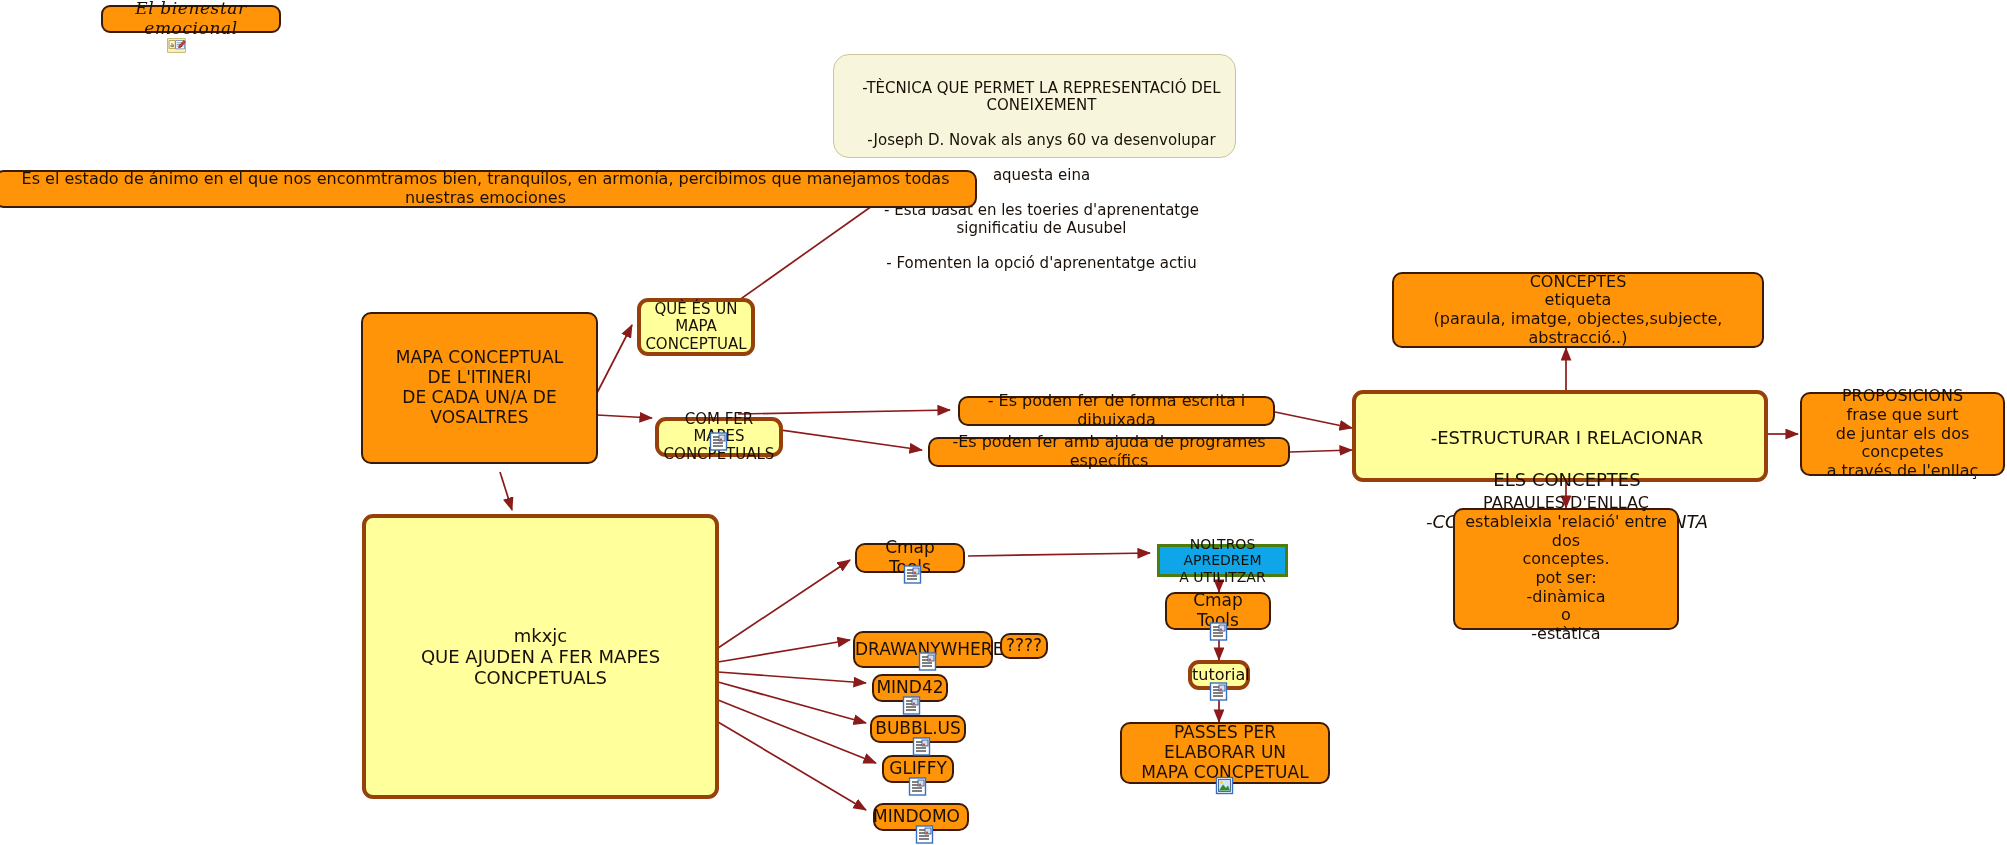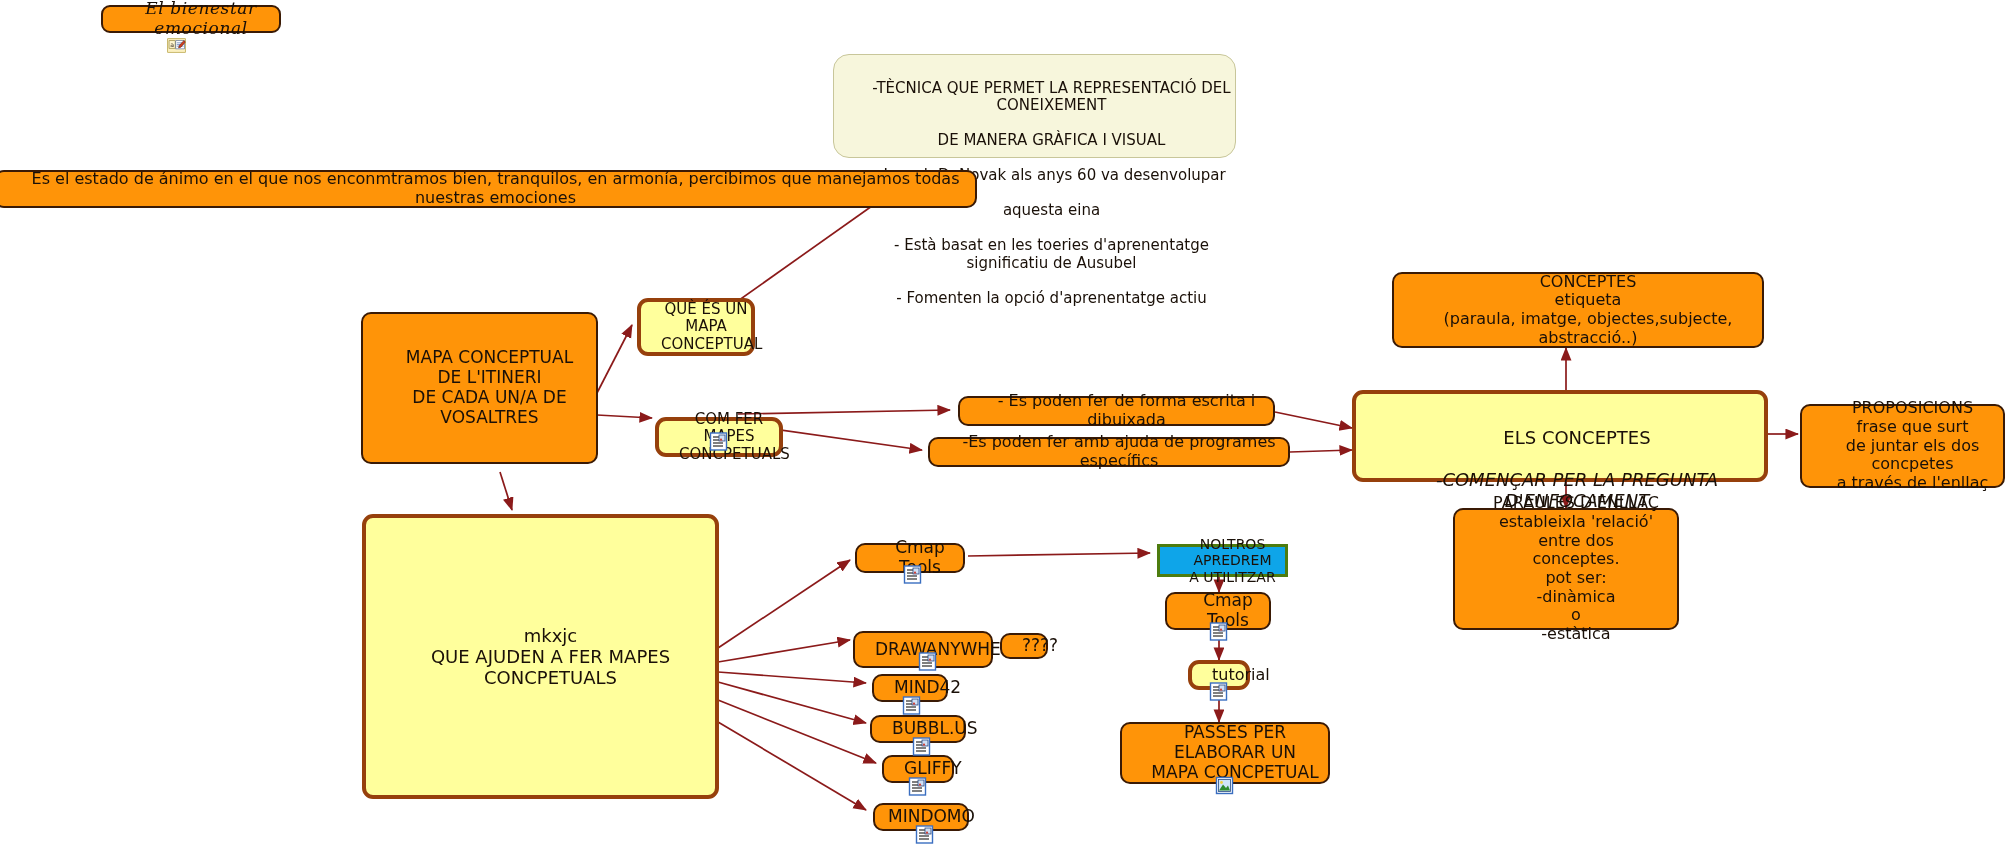--- a/index.html
+++ b/index.html
@@ -33,21 +33,20 @@
     position: absolute;
     box-sizing: border-box;
     display: flex;
     align-items: center;
     justify-content: center;
     text-align: center;
     color: #1a1008;
     line-height: 1.17;
     white-space: pre-line;
     z-index: 5;
-    padding-left: 20px;
   }
 
   
   .n-orange {
     background: #ff9408;
     border: 2px solid #3a1a05;
     border-radius: 10px;
     font-size: 17px;
   }
   
@@ -165,21 +164,20 @@
       <rect x="13" y="4" width="13" height="12" fill="#ffffff" stroke="#30508a" stroke-width="0.8"></rect>
       <line x1="14.5" y1="7" x2="24.5" y2="7" stroke="#3a64b0" stroke-width="0.9"></line>
       <line x1="14.5" y1="9.5" x2="24.5" y2="9.5" stroke="#3a64b0" stroke-width="0.9"></line>
       <line x1="14.5" y1="12" x2="24.5" y2="12" stroke="#3a64b0" stroke-width="0.9"></line>
       <path d="M25,3.5 L18,11 L17,14.5 L20.5,13.5 L27,6 z" fill="#d04020" stroke="#4a1008" stroke-width="0.7"></path>
     </svg>
   </span>
 
   <div class="node n-cream" style="left:833px; top:54px; width:403px; height:104px; display:block; padding-top:7px;">
     <div class="node-text fs-15">-TÈCNICA QUE PERMET LA REPRESENTACIÓ DEL CONEIXEMENT</div>
-    <div class="node-text fs-15">DE MANERA GRÀFICA I VISUAL</div>
     <div class="node-text fs-15">-Joseph D. Novak als anys 60     va desenvolupar</div>
     <div class="node-text fs-15">aquesta eina</div>
     <div class="node-text fs-15">- Està basat en les toeries d'aprenentatge significatiu de Ausubel</div>
     <div class="node-text fs-15">- Fomenten la opció d'aprenentatge actiu</div>
   </div>
 
   <div class="node n-orange fs-16" style="left:-6px; top:170px; width:983px; height:38px;">
     <span class="node-text">Es el estado de ánimo en el que nos enconmtramos bien, tranquilos, en armonía, percibimos que manejamos todas nuestras emociones</span>
   </div>
 
@@ -218,25 +216,26 @@
     <span class="node-text">-Es poden fer amb ajuda de programes específics</span>
   </div>
 
   <div class="node n-orange fs-16" style="left:1392px; top:272px; width:372px; height:76px;">
     <span class="node-text">CONCEPTES
 etiqueta
 (paraula, imatge, objectes,subjecte, abstracció..)</span>
   </div>
 
   <div class="node n-yellow fs-18" style="left:1352px; top:390px; width:416px; height:92px; display:block; padding-top:12px;">
+    <div class="node-text">-ESTRUCTURAR I RELACIONAR</div>
     <div class="node-text">ELS CONCEPTES</div>
     <div class="node-text italic-line">-COMENÇAR PER LA PREGUNTA D'ENFOCAMENT</div>
   </div>
 
-  <div class="node n-orange fs-16" style="left:1800px; top:392px; width:205px; height:84px;margin-top:12px;">
+  <div class="node n-orange fs-16" style="left:1800px; top:392px; width:205px; height:84px;">
     <span class="node-text">PROPOSICIONS
 frase que surt
 de juntar els dos concpetes
 a través de l'enllaç</span>
   </div>
 
   <div class="node n-orange fs-16" style="left:1453px; top:508px; width:226px; height:122px;">
     <span class="node-text">PARAULES D'ENLLAÇ
 estableixla 'relació' entre dos
 conceptes.

